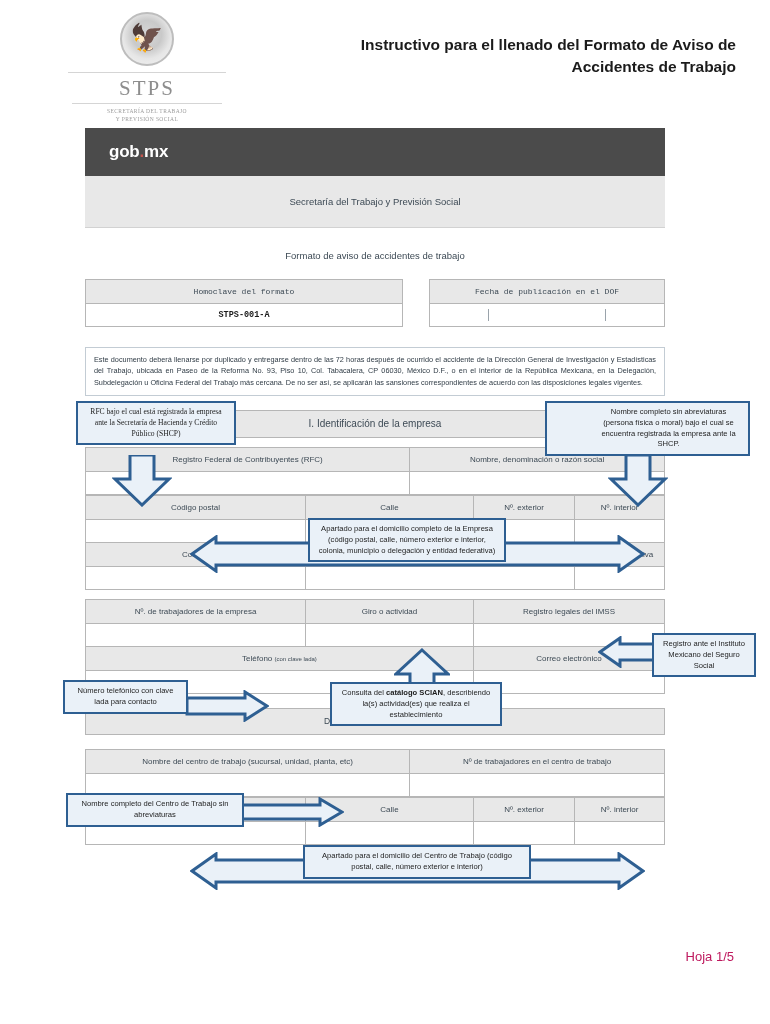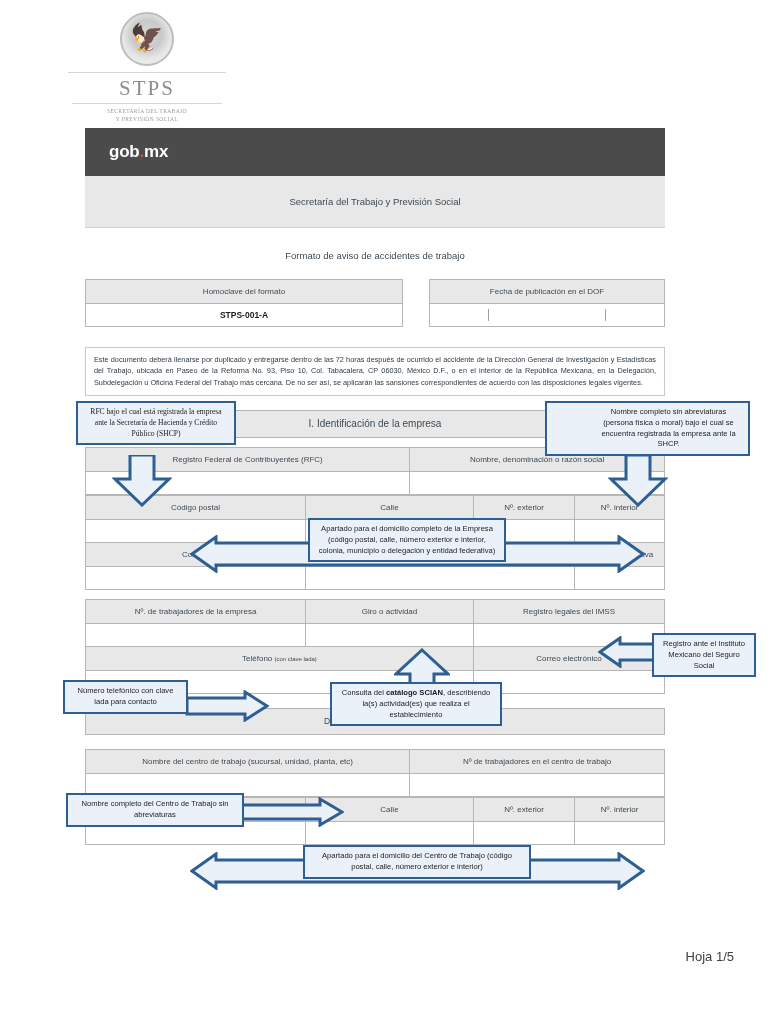--- a/index.html
+++ b/index.html
@@ -67,21 +67,21 @@
     justify-content:center; font-size:9.5px; color:#3d4a55;
     border-bottom:1px solid #d2d2d2;
   }
 
   .form-caption {
     text-align:center; font-size:9.5px; color:#3d4a55;
     margin:22px 0 18px 0;
   }
 
   
-  .meta-row { display:flex; gap:26px; }
+  .meta-row { display:flex; gap:26px;font-family:Liberation Mono, monospace; }
   .meta-box { border:1px solid #b6b6b6; }
   .meta-box.left  { width:318px; }
   .meta-box.right { flex:1; }
   .meta-head {
     background:#e8e8e8; height:24px; display:flex; align-items:center;
     justify-content:center; font-size:8px; color:#3d4a55;
     border-bottom:1px solid #b6b6b6;
   }
   .meta-val {
     height:22px; display:flex; align-items:center; justify-content:center;
@@ -126,40 +126,41 @@
     padding:4px 6px;
     z-index:40;
   }
   .callout b { font-weight:bold;text-align:right; }
 
   .arrow { position:absolute; z-index:39; }
   .arrow svg { display:block; }
 
   #page-footer {
     position:absolute; right:36px; bottom:60px;
-    font-size:13px; color:#404040;
+    font-size:13px; color:#be185d;
   }
 </style>
 </head>
 <body>
 
 <div id="doc-header">
 
   <div id="stps-logo">
     <div class="eagle">
       <div class="ring"></div>
       <div class="bird">🦅</div>
     </div>
     <div class="rule-top"></div>
     <div class="acronym">STPS</div>
     <div class="rule-mid"></div>
     <div class="sub">SECRETARÍA DEL TRABAJO</div>
     <div class="sub">Y PREVISIÓN SOCIAL</div>
   </div>
 
+  <div id="page-title">Instructivo para el llenado del Formato de Aviso de Accidentes de Trabajo</div>
 </div>
 
 <div id="form-sheet">
 
   <div class="gobmx-bar">
     <span class="gobmx-logo"><span>gob</span><span class="dot">.</span><span>mx</span></span>
   </div>
 
   <div class="agency-band">Secretaría del Trabajo y Previsión Social</div>
 

